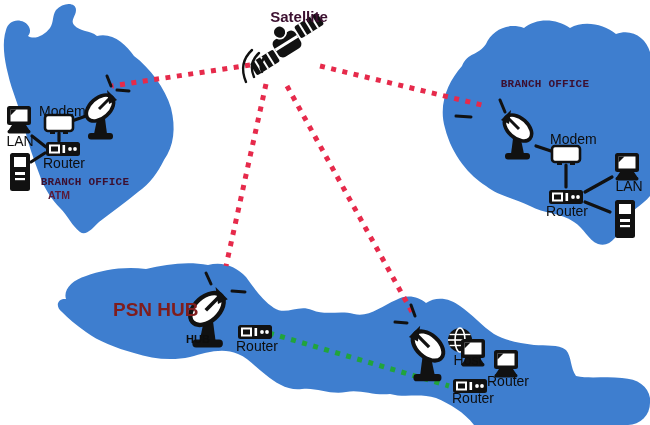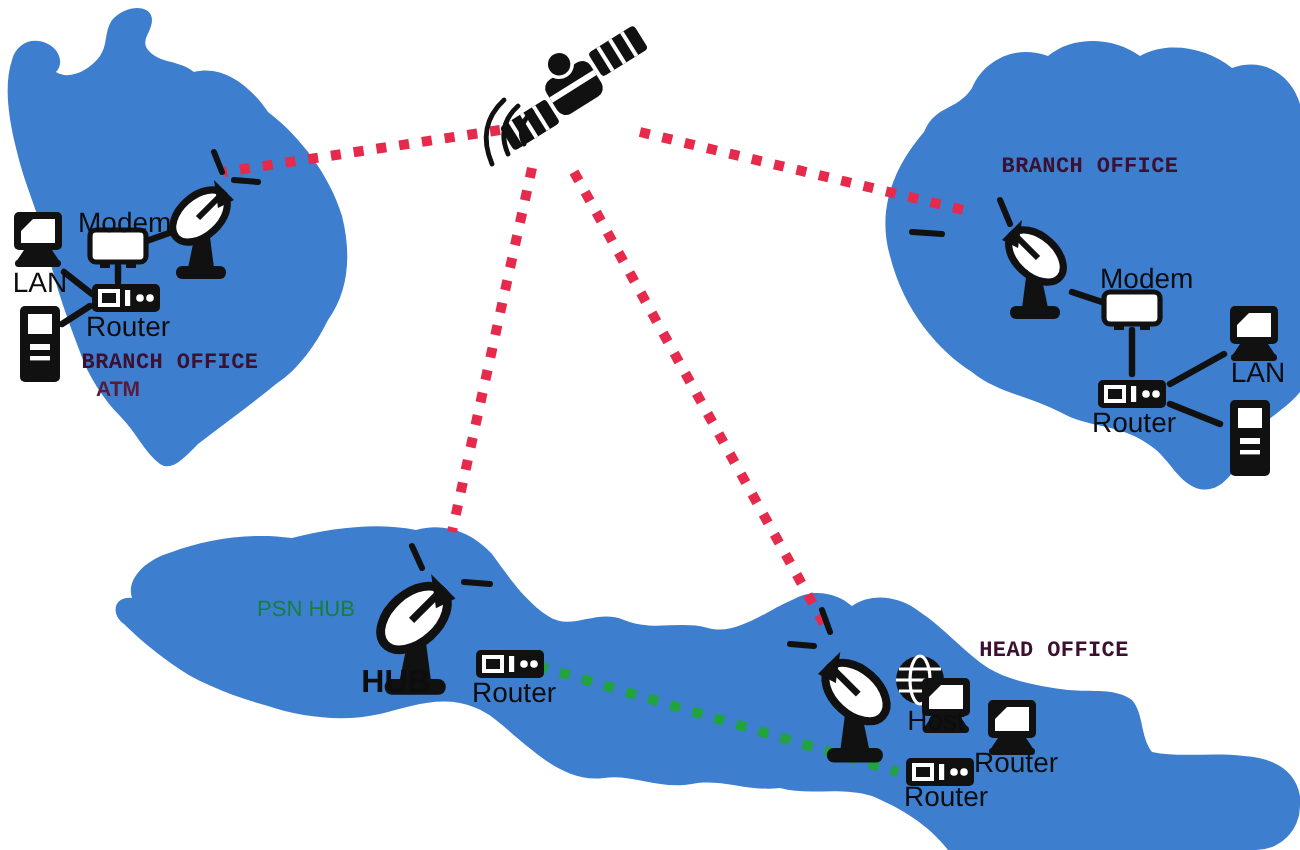--- a/index.html
+++ b/index.html
@@ -14,25 +14,25 @@
   .canvas svg{position:absolute;left:0;top:0;}
   .lbl{
     position:absolute;
     text-align:center;
     line-height:1.05;
     white-space:nowrap;
     color:#111;
     pointer-events:none;
   }
   .t-small{font-size:14px;font-weight:400;color:#0d0d0d;}
-  .t-smallb{font-size:16px;font-weight:700;color:#0d0d0d;}
+  .t-smallb{font-size:11px;font-weight:700;color:#0d0d0d;}
   .t-title{font-size:11px;font-weight:700;color:#3c1030;letter-spacing:.2px;font-family:Liberation Mono, monospace;}
   .t-maroon{font-size:10.5px;font-weight:700;color:#5a1b38;margin-left:40px;}
   .t-sat{font-size:15px;font-weight:700;color:#3c1030;}
-  .t-psn{font-size:11px;font-weight:400;color:#15803d;}
+  .t-psn{font-size:19px;font-weight:700;color:#7f1d1d;}
 </style>
 </head>
 <body>
 
 <div class="canvas">
 
 <svg width="650" height="425" viewBox="0 0 650 425">
   <defs>
 
     <g id="dish">
@@ -186,35 +186,35 @@
       <line x1="-12" y1="0" x2="12" y2="0" stroke="#fff" stroke-width="1.6"></line>
       <line x1="-10.5" y1="-5.5" x2="10.5" y2="-5.5" stroke="#fff" stroke-width="1.4"></line>
       <line x1="-10.5" y1="5.5" x2="10.5" y2="5.5" stroke="#fff" stroke-width="1.4"></line>
     </g>
     <use href="#pc" transform="translate(473,350)"></use>
     <use href="#pc" transform="translate(506,361)"></use>
     <use href="#router" transform="translate(470,386)"></use>
   </g>
 </svg>
 
+  <div class="lbl t-sat" style="left:258px;top:9px;width:82px;">Satellite</div>
 
   <div class="lbl t-small" style="left:39px;top:104px;width:40px;">Modem</div>
   <div class="lbl t-small" style="left:0px;top:134px;width:40px;">LAN</div>
   <div class="lbl t-small" style="left:43px;top:156px;width:41px;">Router</div>
   <div class="lbl t-maroon" style="left:0px;top:190px;width:38px;">ATM</div>
   <div class="lbl t-title" style="left:25px;top:177px;width:120px;">BRANCH OFFICE</div>
 
   <div class="lbl t-title" style="left:475px;top:79px;width:140px;">BRANCH OFFICE</div>
   <div class="lbl t-small" style="left:550px;top:132px;width:40px;">Modem</div>
   <div class="lbl t-small" style="left:609px;top:179px;width:40px;">LAN</div>
   <div class="lbl t-small" style="left:546px;top:204px;width:40px;">Router</div>
   <div class="lbl t-maroon" style="left:602px;top:237px;width:40px;">ATM</div>
 
   <div class="lbl t-psn" style="left:113px;top:300px;width:80px;">PSN HUB</div>
   <div class="lbl t-smallb" style="left:178px;top:334px;width:40px;">HUB</div>
   <div class="lbl t-small" style="left:236px;top:339px;width:40px;">Router</div>
 
-  <div class="lbl t-title" style="left:477px;top:321px;width:100px;">HEAD OFFICE</div>
   <div class="lbl t-small" style="left:448px;top:353px;width:40px;">Host</div>
   <div class="lbl t-small" style="left:487px;top:374px;width:40px;">Router</div>
   <div class="lbl t-small" style="left:452px;top:391px;width:40px;">Router</div>
 
 </div>
 
 </body></html>

